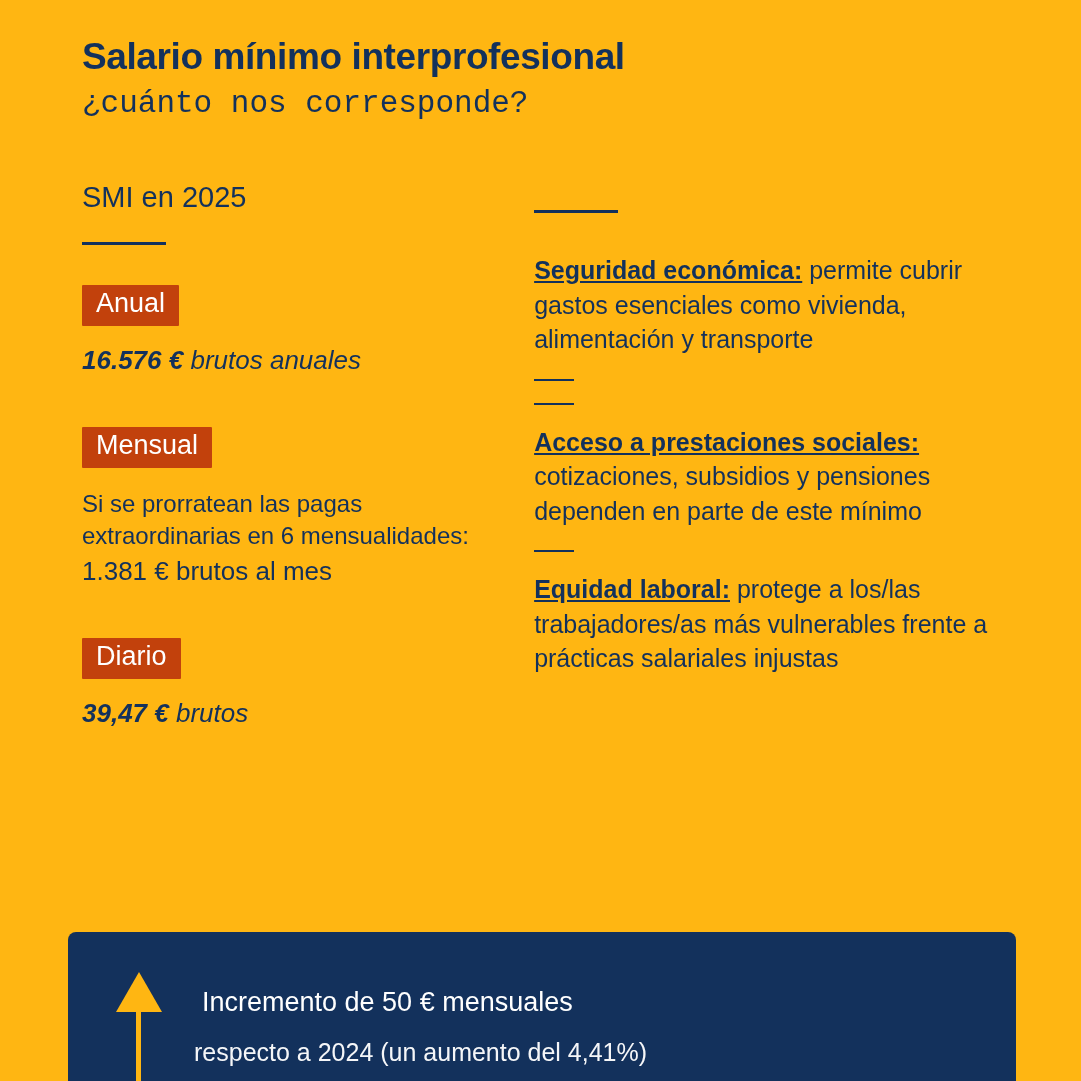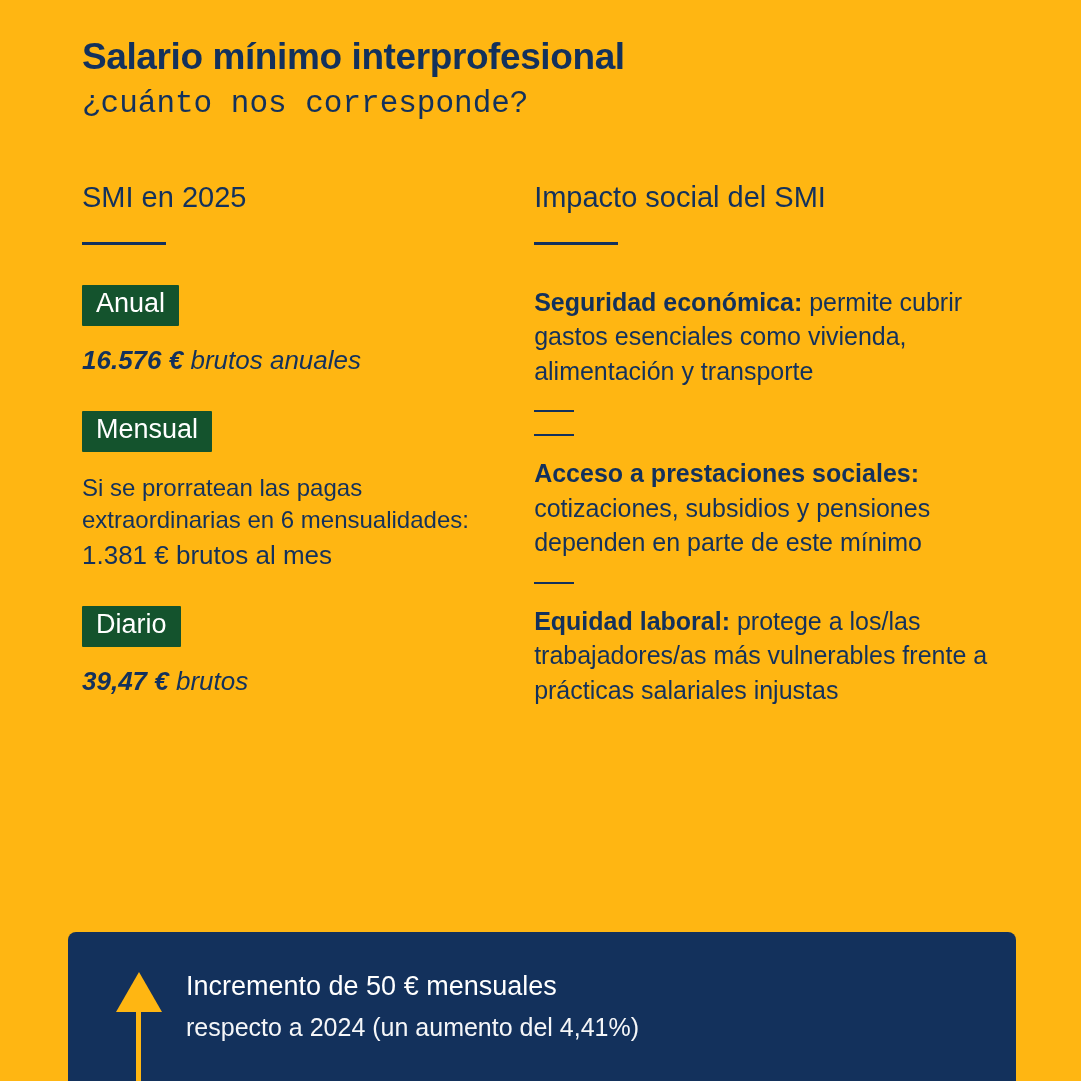--- a/index.html
+++ b/index.html
@@ -65,26 +65,26 @@
     line-height: 1.1;
   }
   .rule {
     width: 84px;
     height: 3px;
     background: #13315C;
     margin: 28px 0 0 0;
   }
 
   
-  .smi-block { margin-top: 34px; }
+  .smi-block { margin-top: 50px; }
   .smi-block.first { margin-top: 40px; }
 
   .tag {
     display: inline-block;
-    background: #14532d;
+    background: #c2410c;
     color: #FFFFFF;
     font-size: 27px;
     padding: 4px 14px 7px 14px;
     line-height: 1.1;
     border-radius: 1px;
   }
 
   .amount-line {
     margin-top: 17px;
     font-size: 26px;
@@ -108,21 +108,21 @@
   }
   .note-amount .amount { font-weight: normal; }
 
   
   .impact-list { margin-top: 40px; }
   .impact-item {
     font-size: 25px;
     line-height: 1.38;
     color: #13315C;
   }
-  .impact-item .lead { font-weight: bold; }
+  .impact-item .lead { font-weight: bold; text-decoration: underline; }
   .sep {
     width: 40px;
     height: 2px;
     background: #13315C;
     margin: 22px 0 20px 0;
   }
 
   
   .footer {
     position: absolute;
@@ -143,27 +143,27 @@
     position: relative;
     height: 110px;
     flex: none;
   }
   .arrow-wrap svg { display: block; }
   .footer-texts { margin-left: 18px; }
   .footer-title {
     color: #FFFFFF;
     font-size: 27px;
     line-height: 1.25;
-    margin: 0;
+    margin: 16px;
   }
   .footer-sub {
     color: #FFFFFF;
     font-size: 25px;
     line-height: 1.3;
-    margin: 7px 0 0 0;
+    margin: 7px 0 0 8px;
     opacity: .96;
   }
 </style>
 </head>
 <body>
 
 <div class="page">
 
   <div class="header">
     <h1 class="title">Salario mínimo interprofesional</h1>
@@ -193,21 +193,20 @@
 
       <div class="smi-block">
         <span class="tag">Diario</span>
         <div class="amount-line">
           <span class="amount">39,47 €</span><span> brutos</span>
         </div>
       </div>
     </div>
 
     <div class="col-right">
-      <h2 class="col-heading">Impacto social del SMI</h2>
       <div class="rule"></div>
 
       <div class="impact-list">
         <div class="impact-item">
           <span class="lead">Seguridad económica:</span><span> permite cubrir gastos esenciales como vivienda, alimentación y transporte</span>
         </div>
         <div class="sep"></div>
 
         <div class="sep"></div>
 

